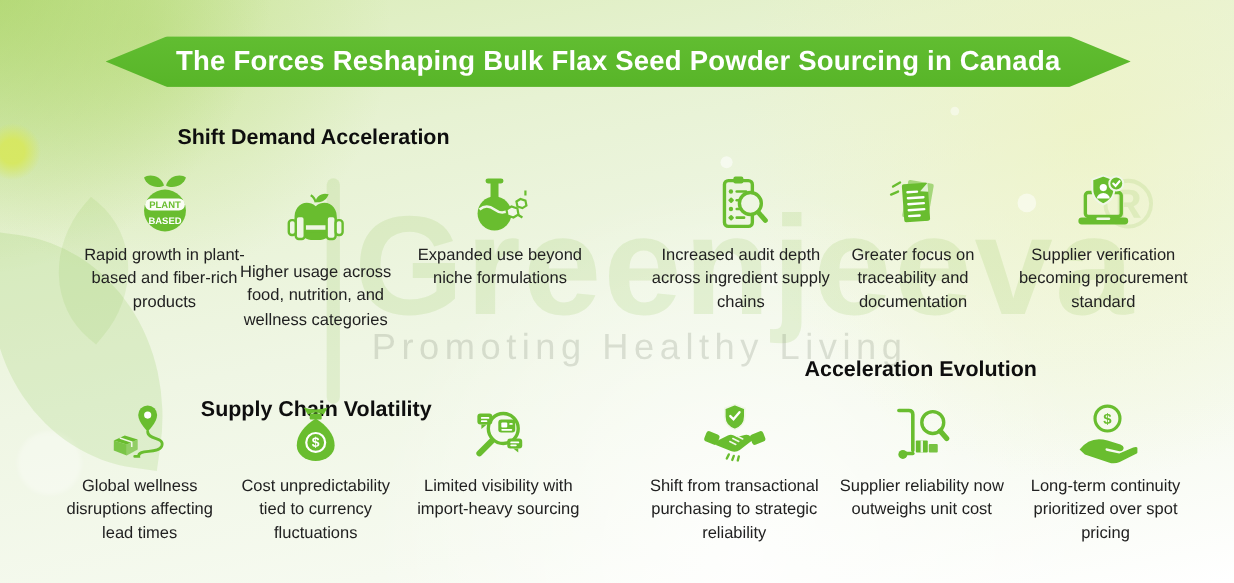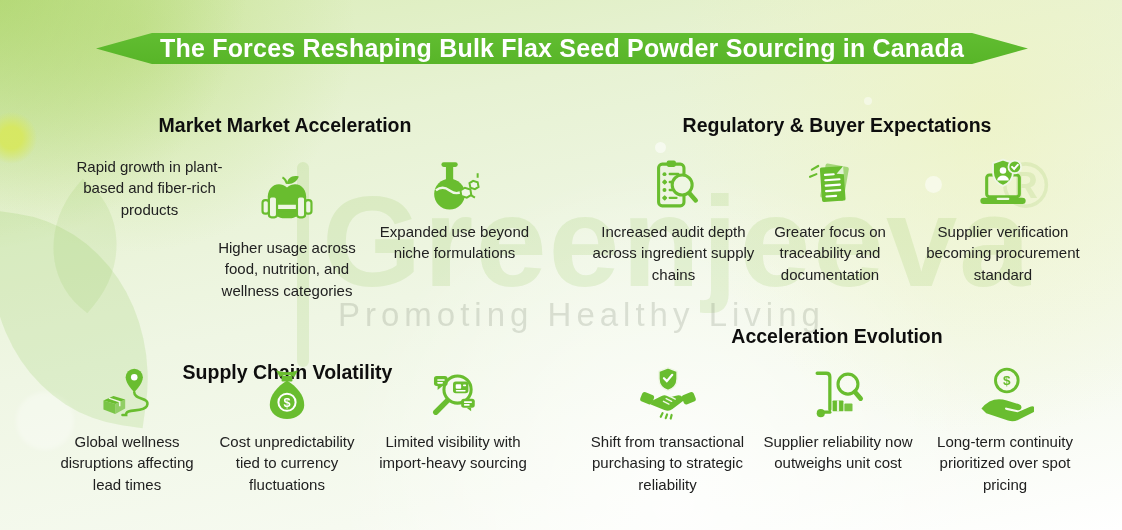--- a/index.html
+++ b/index.html
@@ -30,21 +30,21 @@
     border-radius:0 90% 0 90%;transform:rotate(40deg);}
   .wm-bar{left:297px;top:162px;width:12px;height:205px;background:rgba(125,190,60,0.15);border-radius:6px;}
   .wm-brand{left:322px;top:168px;width:700px;font-size:128px;font-weight:bold;letter-spacing:2px;
     color:rgba(125,190,60,0.15);white-space:nowrap;}
   .wm-reg{left:1002px;top:148px;font-size:64px;font-weight:bold;color:rgba(125,190,60,0.15);}
   .wm-tagline{left:338px;top:296px;font-size:33px;font-weight:400;letter-spacing:5px;
     color:rgba(105,115,95,0.20);white-space:nowrap;}
 
   
   .banner{
-    position:absolute;left:96px;top:33px;width:932px;height:31px;
+    position:absolute;left:96px;top:33px;width:932px;height:46px;
     background:linear-gradient(180deg,#61bd31 0%, #58b528 100%);
     clip-path:polygon(0% 50%, 6% 0%, 94% 0%, 100% 50%, 94% 100%, 6% 100%);
     display:flex;align-items:center;justify-content:center;
   }
   .banner h1{margin:0;font-size:25px;font-weight:800;color:#ffffff;letter-spacing:0.2px;}
 
   
   .section-title{position:absolute;margin:0;font-size:19.5px;font-weight:800;color:#0e0e0e;text-align:center;}
   .st1{left:10px;top:114px;width:550px;}
   .st2{left:572px;top:114px;width:530px;}
@@ -90,26 +90,35 @@
   <div class="wm wm-leaf2"></div>
   <div class="wm wm-bar"></div>
   <div class="wm wm-brand">Greenjeeva</div>
   <div class="wm wm-reg">®</div>
   <div class="wm wm-tagline">Promoting Healthy Living</div>
 
   <div class="banner">
     <h1>The Forces Reshaping Bulk Flax Seed Powder Sourcing in Canada</h1>
   </div>
 
-  <h2 class="section-title st1">Market Market Acceleration</h2>
-  <h2 class="section-title st2">Regulatory &amp; Buyer Expectations</h2>
+  <h2 class="section-title st1">Shift Demand Acceleration</h2>
   <h2 class="section-title st3">Supply Chain Volatility</h2>
   <h2 class="section-title st4">Acceleration Evolution</h2>
 
   <div class="item i-s1a">
+    <div class="icon">
+      <svg viewBox="0 0 64 64">
+        <path class="g" d="M31 14 C28 3 15 2 11 6 C13 14 24 18 31 14 Z"></path>
+        <path class="g" d="M33 14 C36 3 49 2 53 6 C51 14 40 18 33 14 Z"></path>
+        <circle class="g" cx="32" cy="39" r="21"></circle>
+        <rect x="12" y="27" width="40" height="12" rx="6" fill="#fbfdf6"></rect>
+        <text x="32" y="36.5" text-anchor="middle" font-size="9.5" font-weight="bold" fill="#69bd2f">PLANT</text>
+        <text x="32" y="53" text-anchor="middle" font-size="9.5" font-weight="bold" fill="#ffffff">BASED</text>
+      </svg>
+    </div>
     <div class="caption">Rapid growth in plant-based and fiber-rich products</div>
   </div>
 
   <div class="item i-s1b">
     <div class="icon">
       <svg viewBox="0 0 64 64">
         <path class="g" d="M32 17 C22 9 9 16 11 31 C12 43 21 51 27 51 L37 51 C43 51 52 43 53 31 C55 16 42 9 32 17 Z"></path>
         <path class="g" d="M32 13 C32 7 38 3 45 5 C43 11 37 14 32 13 Z"></path>
         <path class="gs" stroke-width="2.2" d="M32 13 C31 9 29 7 27 6"></path>
         <g fill="#eef6e2" stroke="#69bd2f" stroke-width="2.4">

